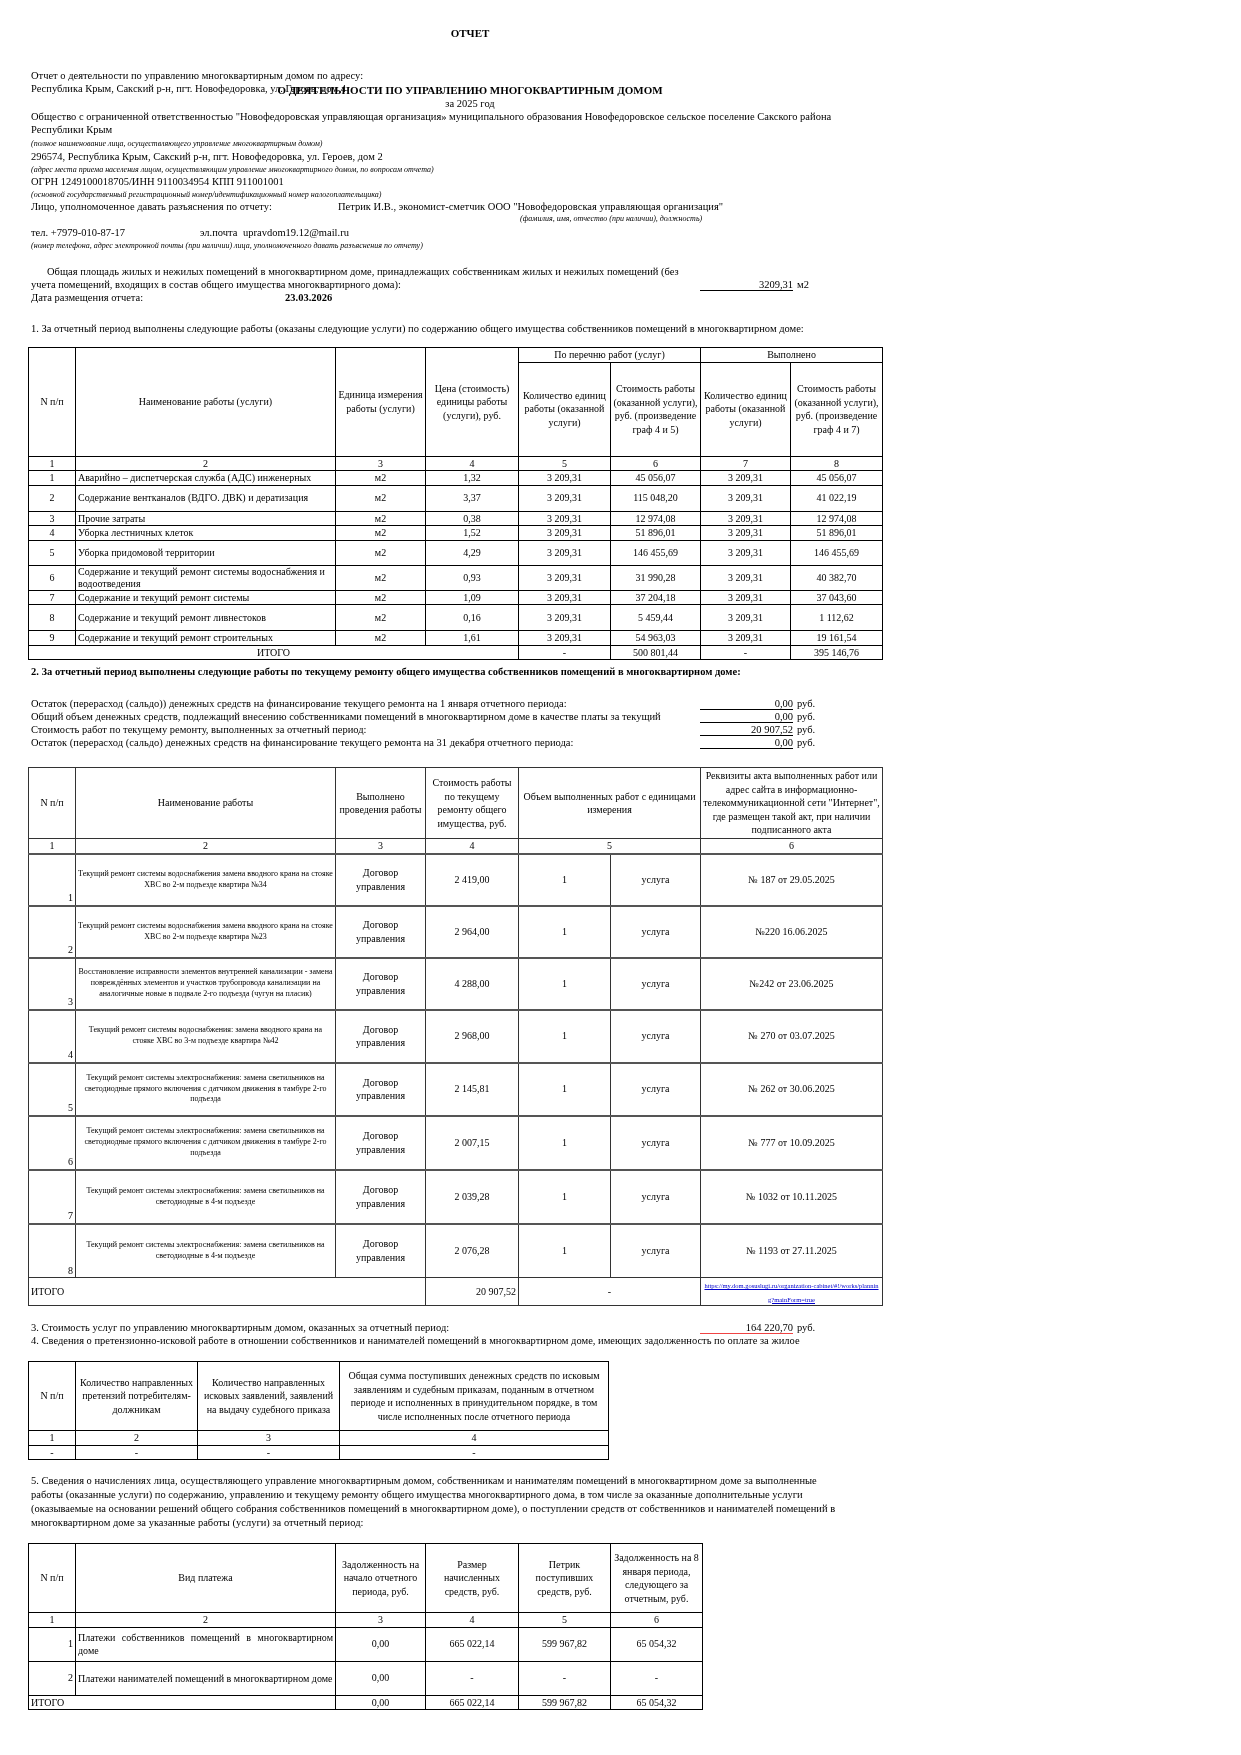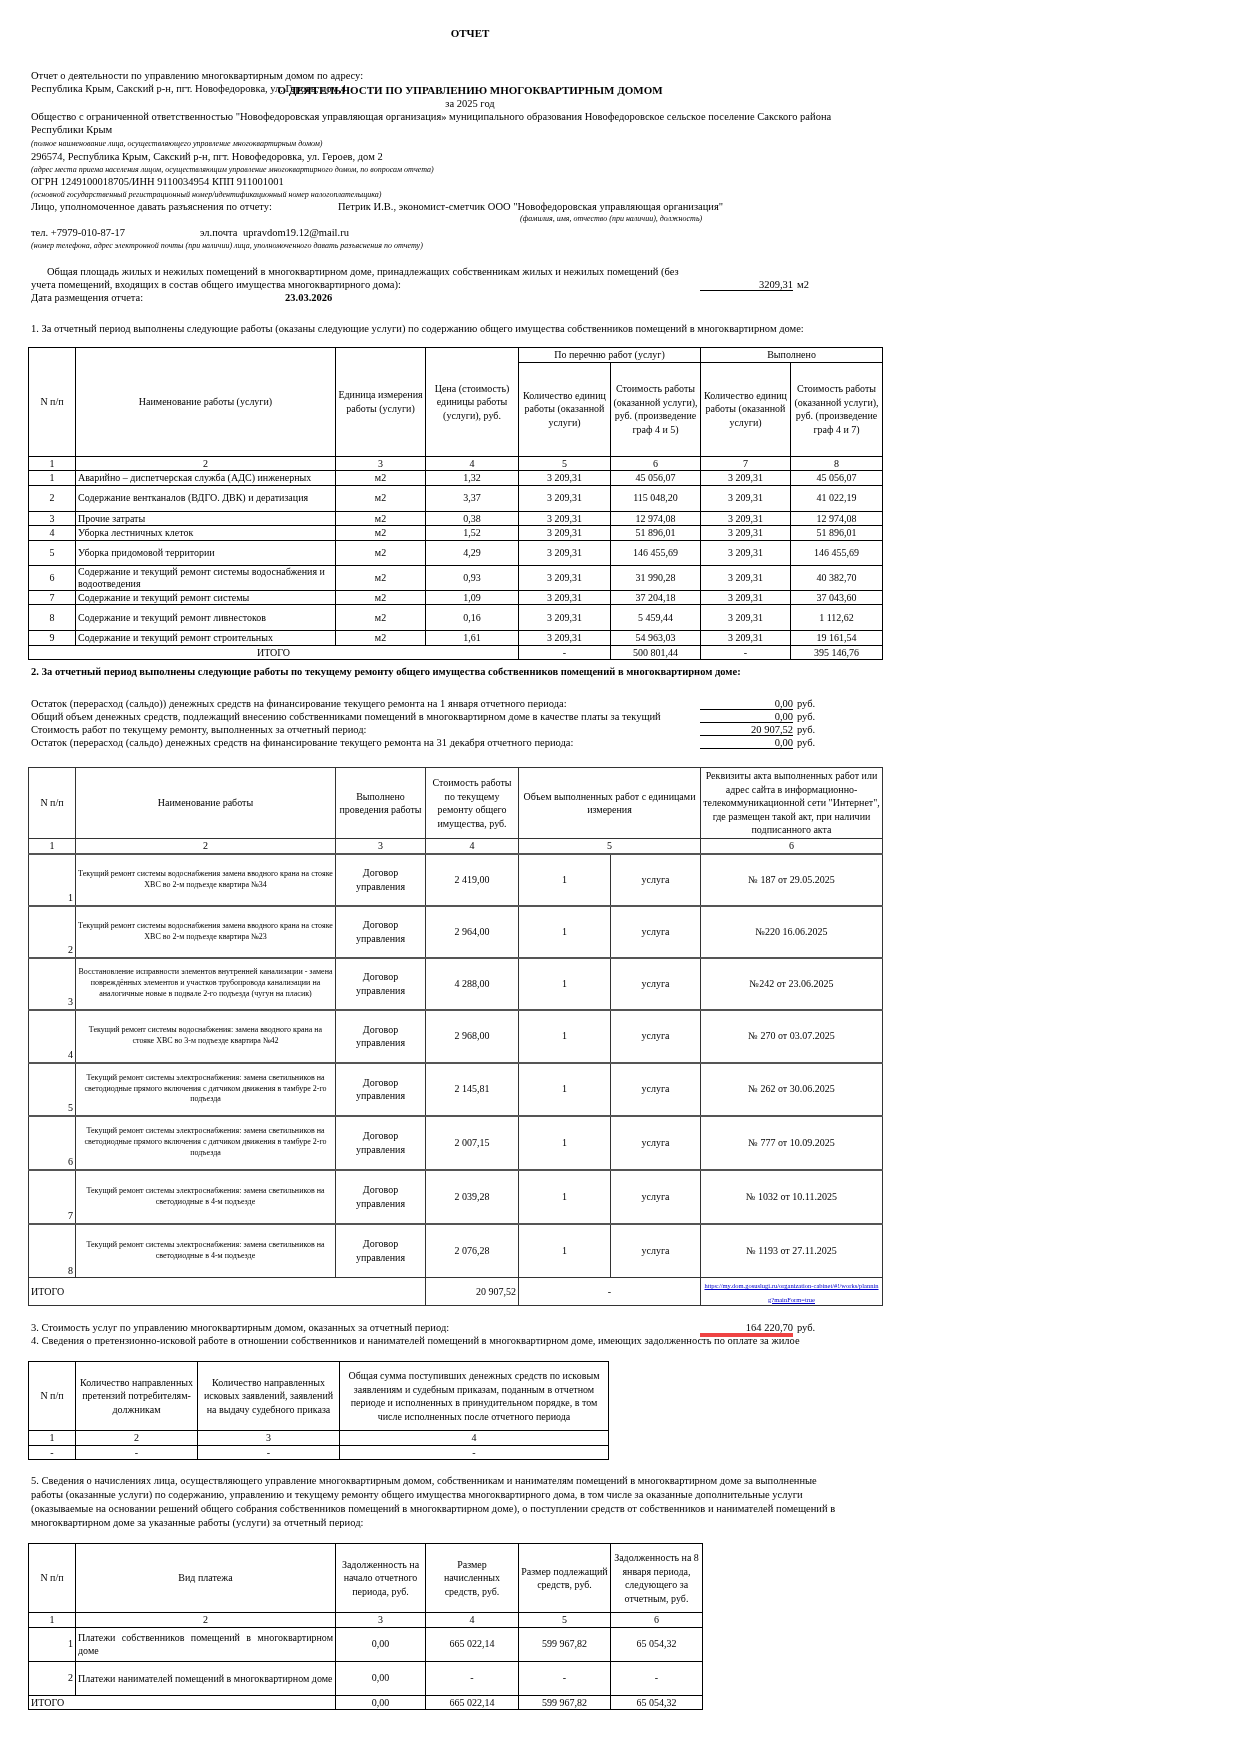--- a/index.html
+++ b/index.html
@@ -312,21 +312,21 @@
     <tr style="height:26px;">
       <td colspan="3" class="l">ИТОГО</td>
       <td class="r">20 907,52</td>
       <td colspan="2">-</td>
       <td style="white-space:normal;word-break:break-all;"><span class="link">https://my.dom.gosuslugi.ru/organization-cabinet/#!/works/planning?mainForm=true</span></td>
     </tr>
   </tbody>
     </table>
 
   <div class="abs" style="left:31px;top:1322px;">3. Стоимость услуг по управлению многоквартирным домом, оказанных за отчетный период:</div>
-  <div class="abs" style="left:700px;top:1322px;width:93px;border-bottom:4px solid #ef4444;text-align:right;">164 220,70</div>
+  <div class="abs" style="left:700px;top:1322px;width:93px;border-bottom:1px solid #ef4444;text-align:right;">164 220,70</div>
   <div class="abs" style="left:797px;top:1322px;">руб.</div>
 
   <div class="abs" style="left:31px;top:1335px;">4. Сведения о претензионно-исковой работе в отношении собственников и нанимателей помещений в многоквартирном доме, имеющих задолженность по оплате за жилое</div>
 
   <table style="left:28px;top:1361px;width:580px;">
     <colgroup>
       <col style="width:47px">
         <col style="width:122px">
         <col style="width:142px">
         <col style="width:269px">
@@ -366,21 +366,21 @@
         <col style="width:93px">
       <col style="width:92px">
         <col style="width:92px">
     </colgroup>
     <tbody>
         <tr style="height:69px;">
       <td>N п/п</td>
       <td>Вид платежа</td>
       <td style="white-space:normal">Задолженность на начало отчетного периода, руб.</td>
       <td style="white-space:normal">Размер начисленных средств, руб.</td>
-      <td style="white-space:normal">Размер подлежащий средств, руб.</td>
+      <td style="white-space:normal">Петрик поступивших средств, руб.</td>
       <td style="white-space:normal">Задолженность на 8 января периода, следующего за отчетным, руб.</td>
     </tr>
     <tr style="height:11px;">
       <td>1</td>
       <td>2</td>
       <td>3</td>
       <td>4</td>
       <td>5</td>
       <td>6</td>
     </tr>

